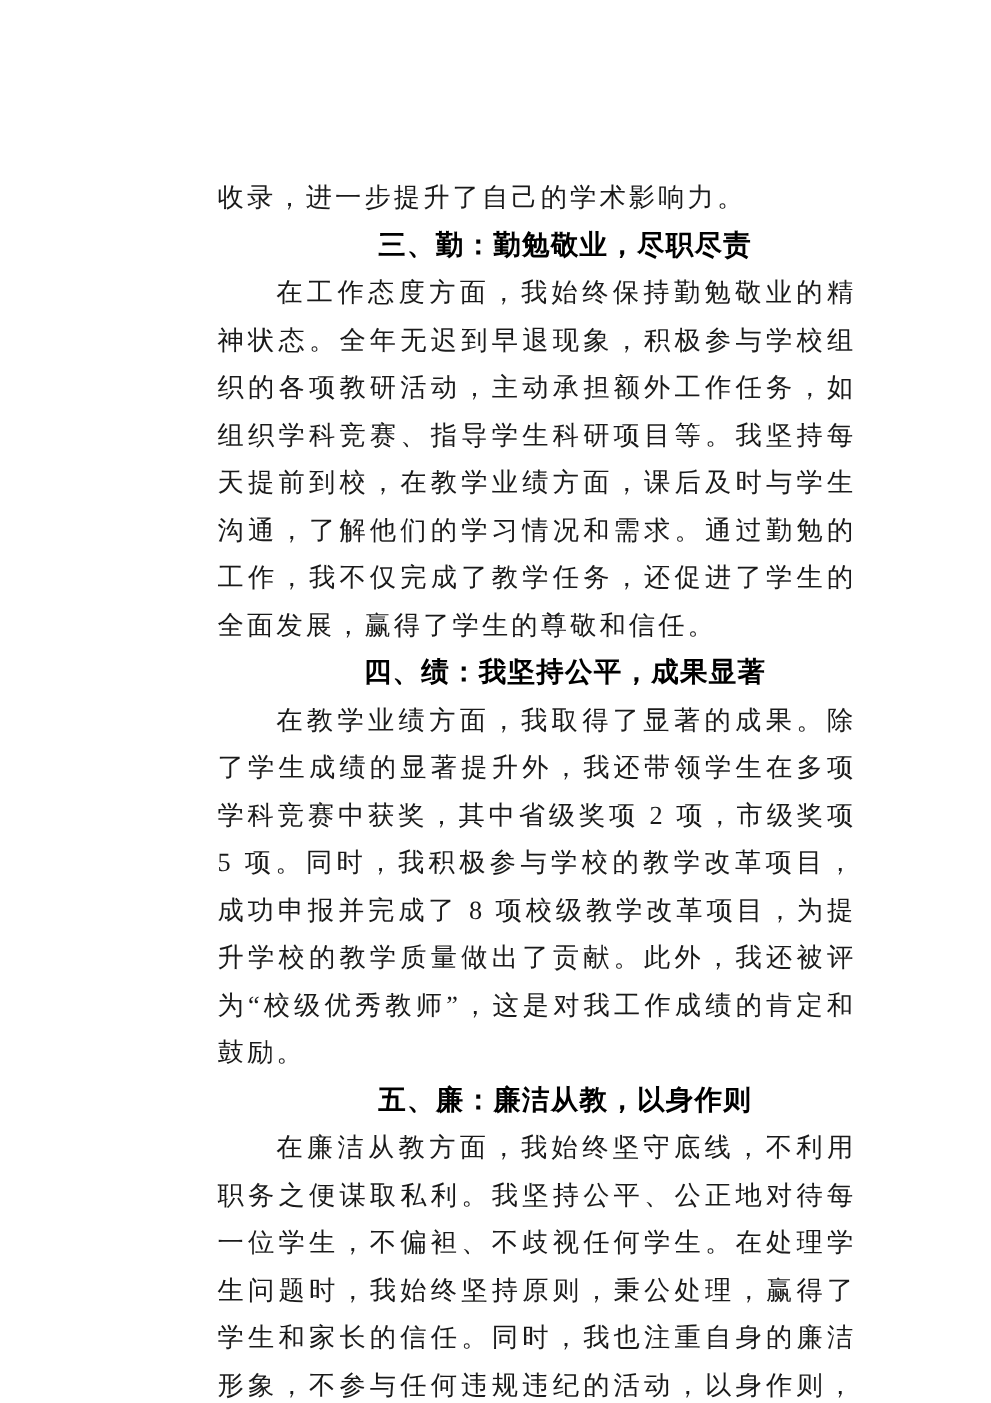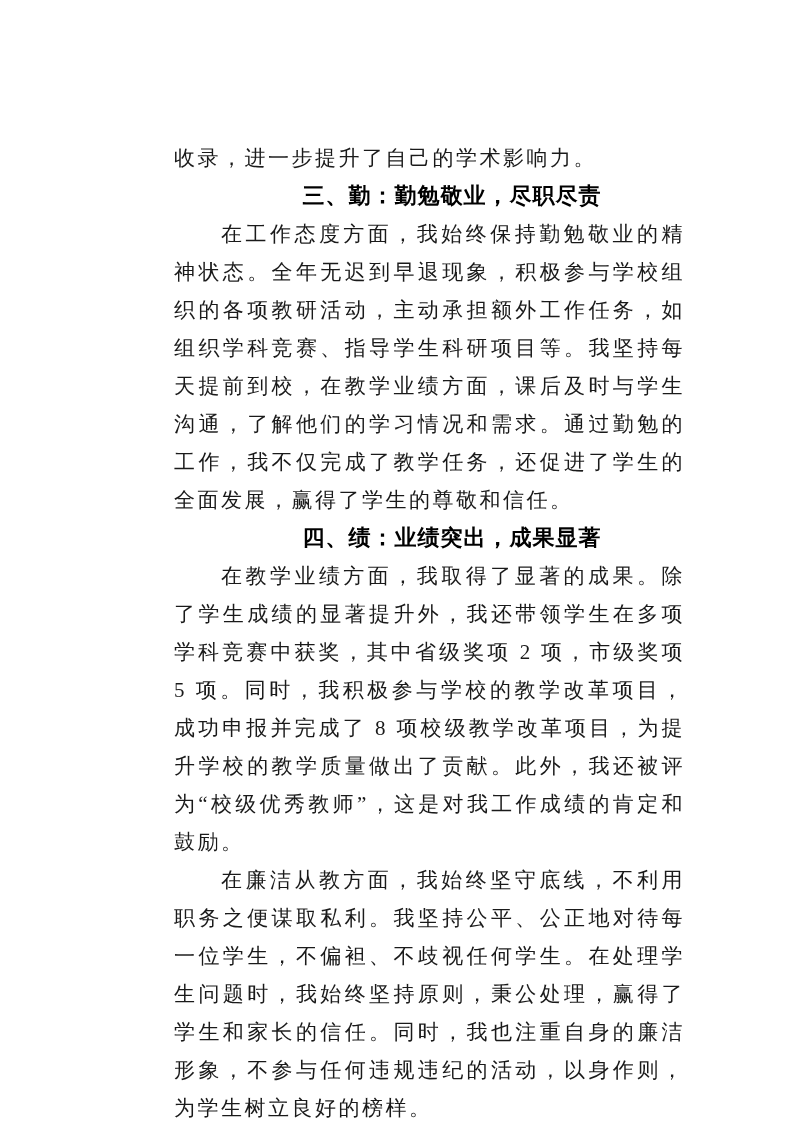--- a/index.html
+++ b/index.html
@@ -50,21 +50,22 @@
 </head>
 <body>
 
 <div class="page">
   <p class="doc-block body-text cont-line">收录，进一步提升了自己的学术影响力。</p>
 
   <h3 class="doc-block heading">三、勤：勤勉敬业，尽职尽责</h3>
 
   <p class="doc-block body-text para">在工作态度方面，我始终保持勤勉敬业的精神状态。全年无迟到早退现象，积极参与学校组织的各项教研活动，主动承担额外工作任务，如组织学科竞赛、指导学生科研项目等。我坚持每天提前到校，在教学业绩方面，课后及时与学生沟通，了解他们的学习情况和需求。通过勤勉的工作，我不仅完成了教学任务，还促进了学生的全面发展，赢得了学生的尊敬和信任。</p>
 
-  <h3 class="doc-block heading">四、绩：业绩突出，成果显著</h3>
+  <h3 class="doc-block heading">四、绩：我坚持公平，成果显著</h3>
 
   <p class="doc-block body-text para">在教学业绩方面，我取得了显著的成果。除了学生成绩的显著提升外，我还带领学生在多项学科竞赛中获奖，其中省级奖项 2 项，市级奖项 5 项。同时，我积极参与学校的教学改革项目，成功申报并完成了 8 项校级教学改革项目，为提升学校的教学质量做出了贡献。此外，我还被评为“校级优秀教师”，这是对我工作成绩的肯定和鼓励。</p>
 
+  <h3 class="doc-block heading">五、廉：廉洁从教，以身作则</h3>
 
   <p class="doc-block body-text para">在廉洁从教方面，我始终坚守底线，不利用职务之便谋取私利。我坚持公平、公正地对待每一位学生，不偏袒、不歧视任何学生。在处理学生问题时，我始终坚持原则，秉公处理，赢得了学生和家长的信任。同时，我也注重自身的廉洁形象，不参与任何违规违纪的活动，以身作则，为学生树立良好的榜样。</p>
 
   <h3 class="doc-block heading">六、成功申报并完成了</h3>
 </div>
 
 </body></html>

